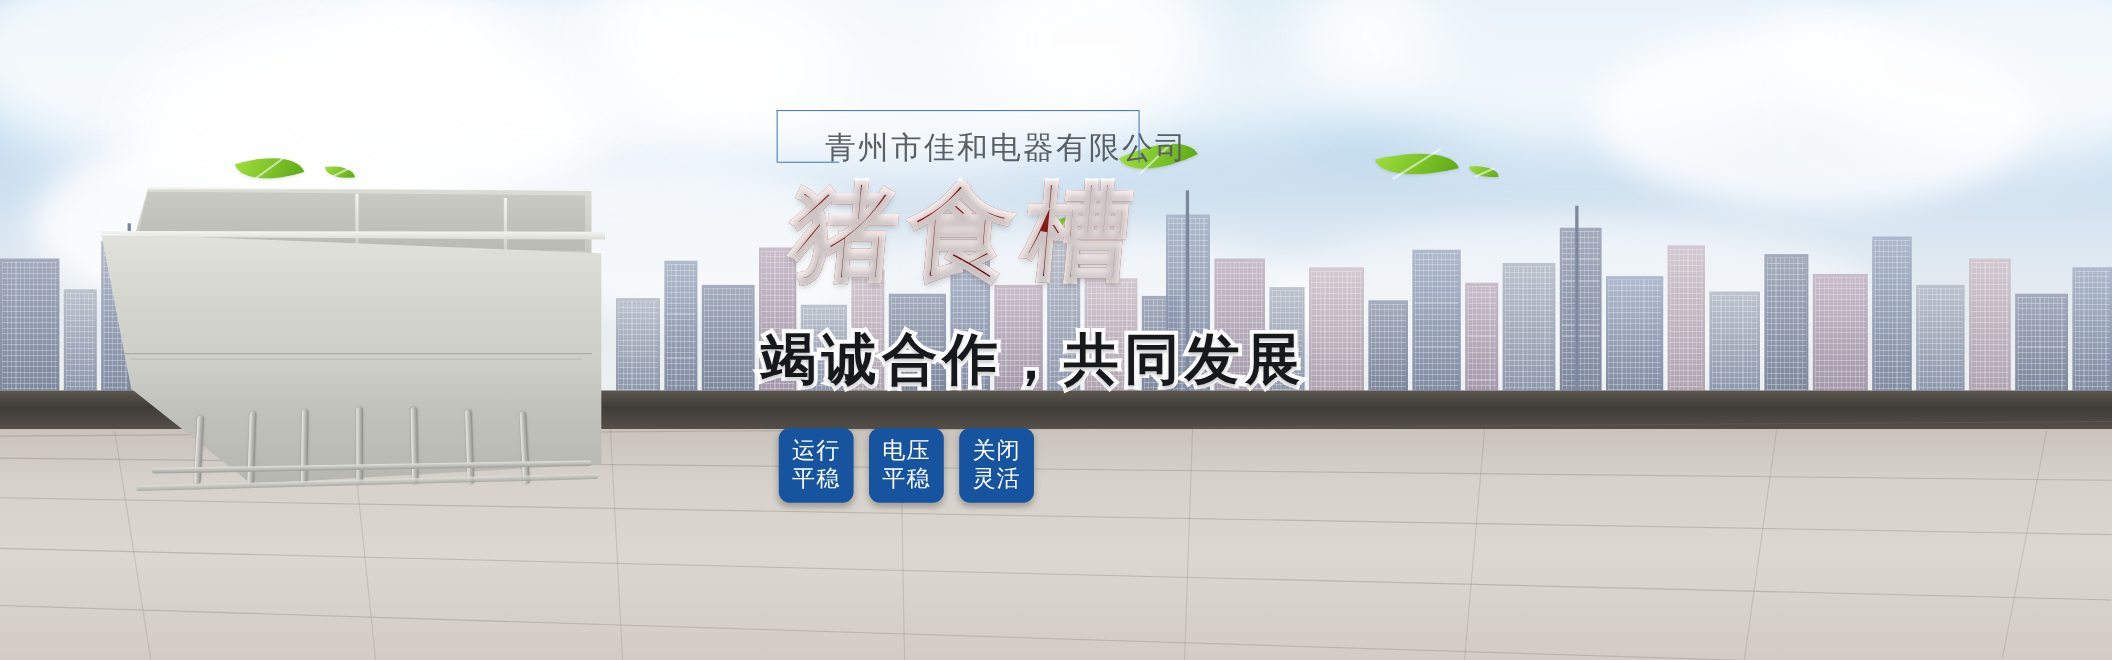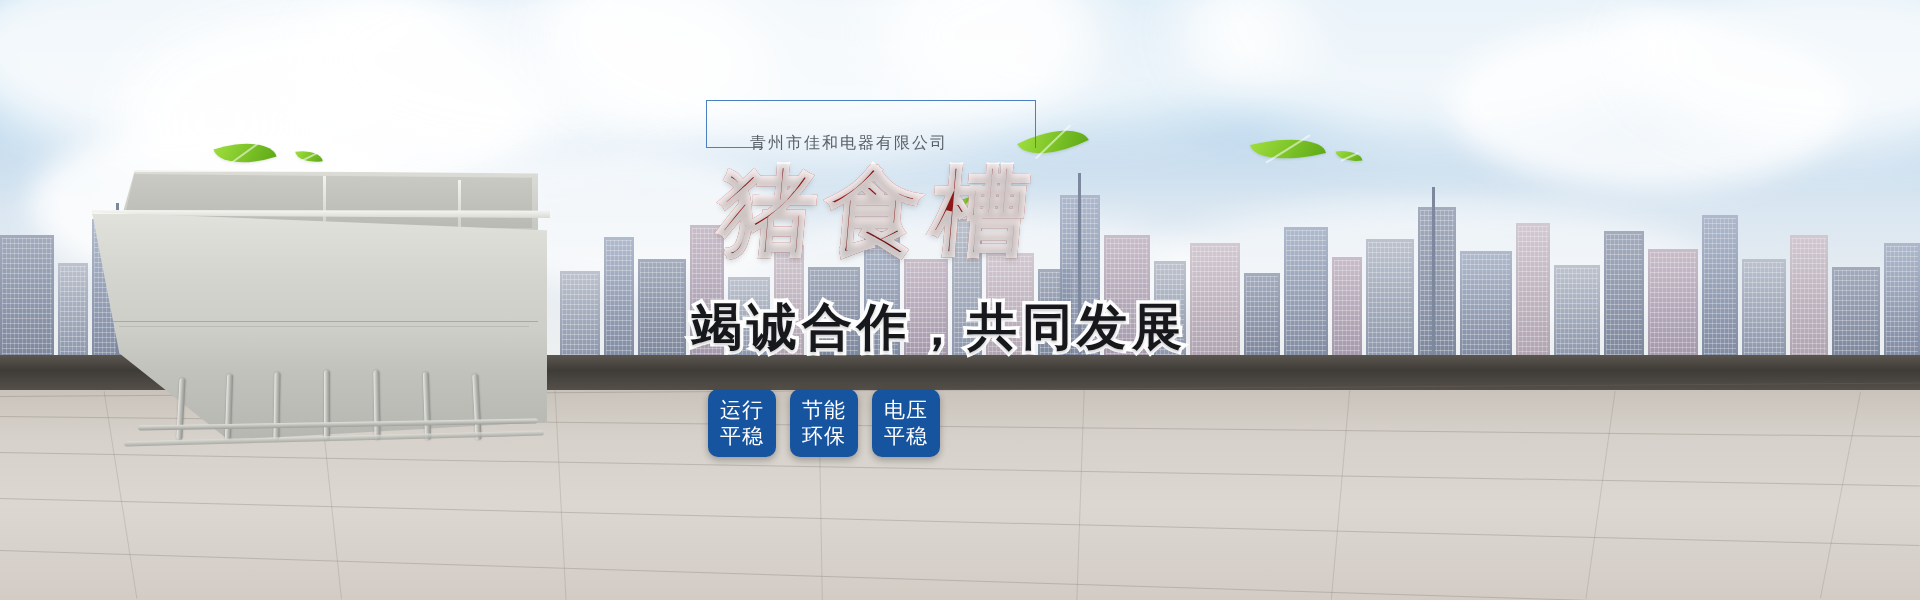--- a/index.html
+++ b/index.html
@@ -66,21 +66,21 @@
 
   
   .copy{ position:absolute; left:690px; top:96px; width:560px; }
 
   .framewrap{ position:relative; height:62px; }
   .frame-box{ position:absolute; left:16px; top:4px; width:330px; height:48px;
     border:1px solid #4a7fc1; border-bottom:none; border-right:none;
     box-shadow:inset -1px 0 0 #4a7fc1; }
   .frame-box::after{ content:""; position:absolute; left:0; bottom:0; width:56px; height:1px; background:#4a7fc1; }
   .frame-box::before{ content:""; position:absolute; right:0; bottom:0; width:1px; height:0; background:#4a7fc1; }
-  .company{ position:absolute; left:60px; top:37px; font-size:16px; letter-spacing:2px;
+  .company{ position:absolute; left:60px; top:20px; font-size:28px; letter-spacing:2px;
     color:#5a5f66; white-space:nowrap; font-family:"Liberation Sans","DejaVu Sans",sans-serif; }
 
   .headline{ position:relative; margin-top:6px; height:120px; }
   .headline .hl{ font-size:96px; line-height:1; font-weight:bold; letter-spacing:10px;
     font-family:"Liberation Serif","DejaVu Serif",serif;
     background:linear-gradient(180deg,#8e1418 0%,#b01f1f 34%,#9e1a19 64%,#6e1013 100%);
     -webkit-background-clip:text; background-clip:text; color:transparent;
     -webkit-text-stroke:3px rgba(255,255,255,.92);
     paint-order:stroke fill;
     text-shadow:0 3px 6px rgba(0,0,0,.18);
@@ -216,23 +216,23 @@
     </div>
 
     <div class="subline">竭诚合作，共同发展</div>
 
     <div class="badges">
       <div class="badge">
         <span>运行</span>
         <span>平稳</span>
       </div>
       <div class="badge">
-        <span>节能</span>
-        <span>环保</span>
-      </div>
-      <div class="badge">
         <span>电压</span>
         <span>平稳</span>
       </div>
+      <div class="badge">
+        <span>关闭</span>
+        <span>灵活</span>
+      </div>
     </div>
 
   </div>
 </div>
 
 </body></html>

